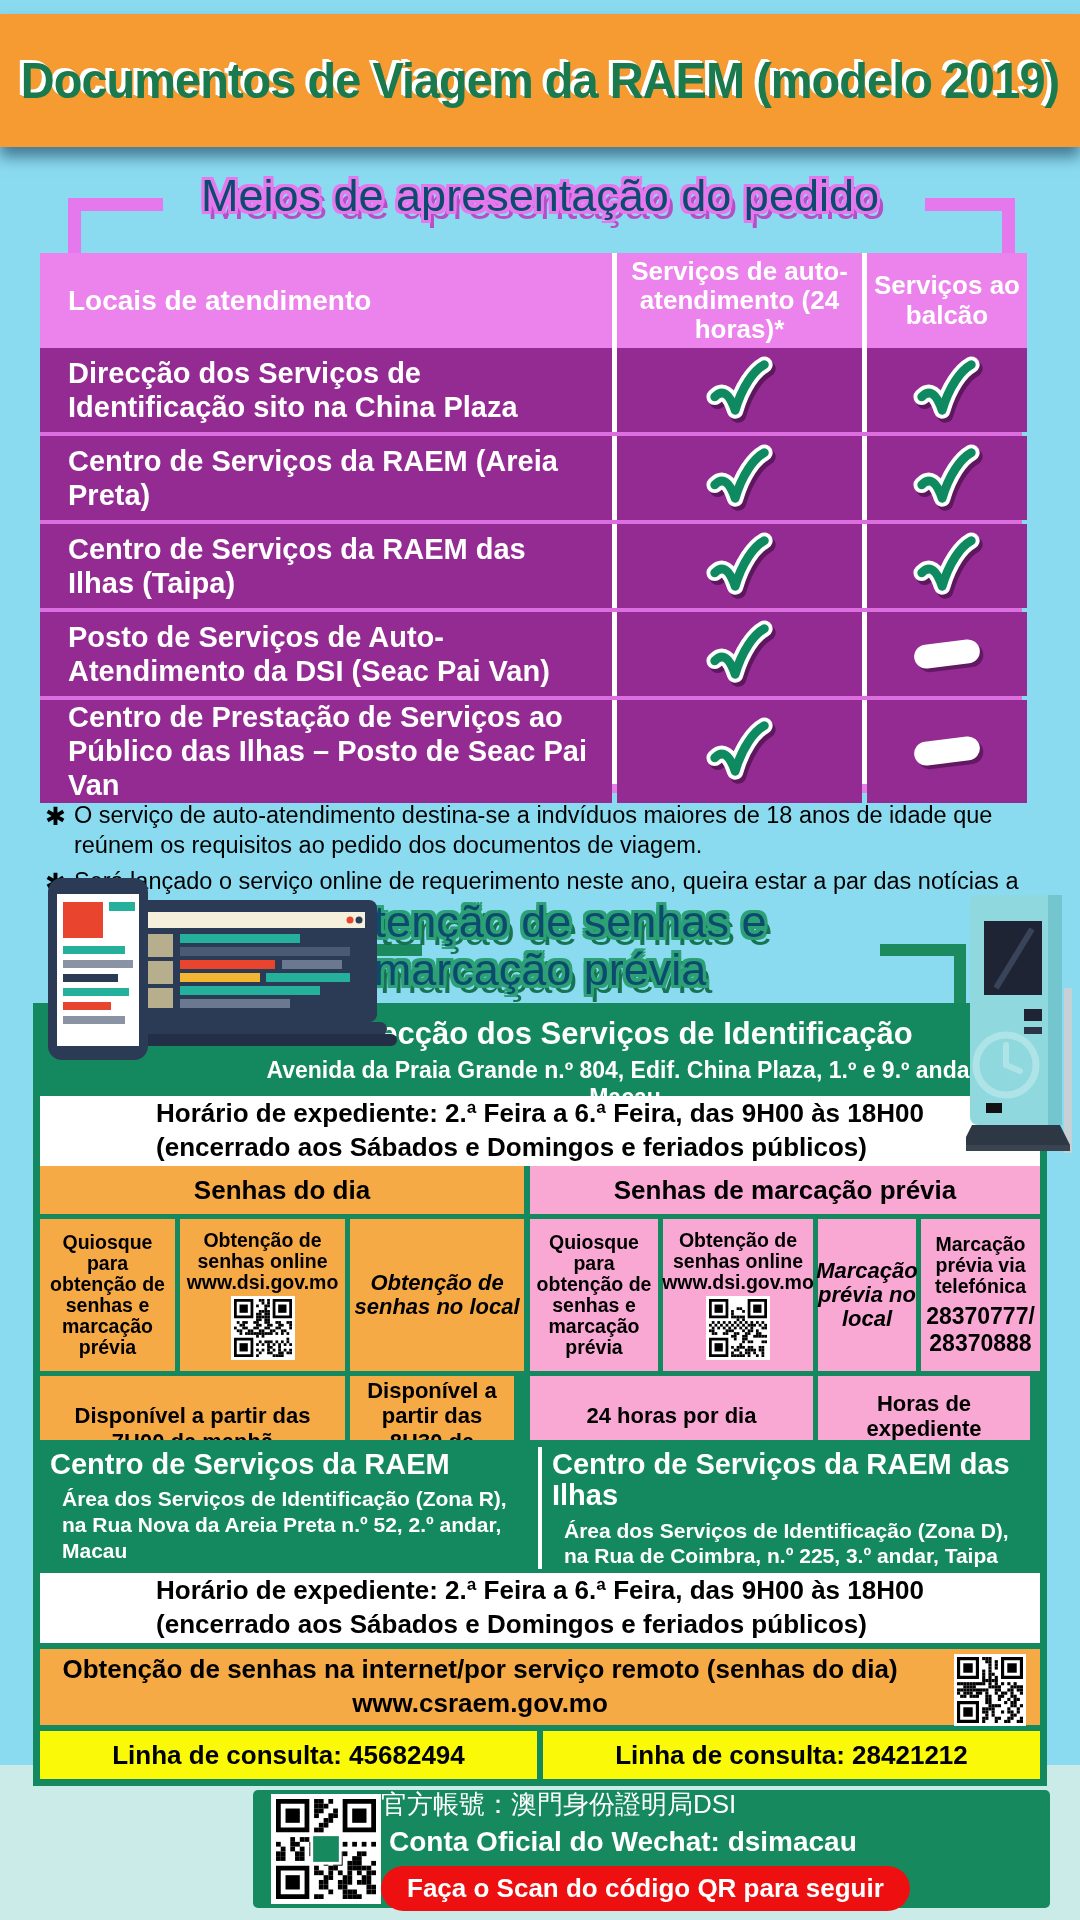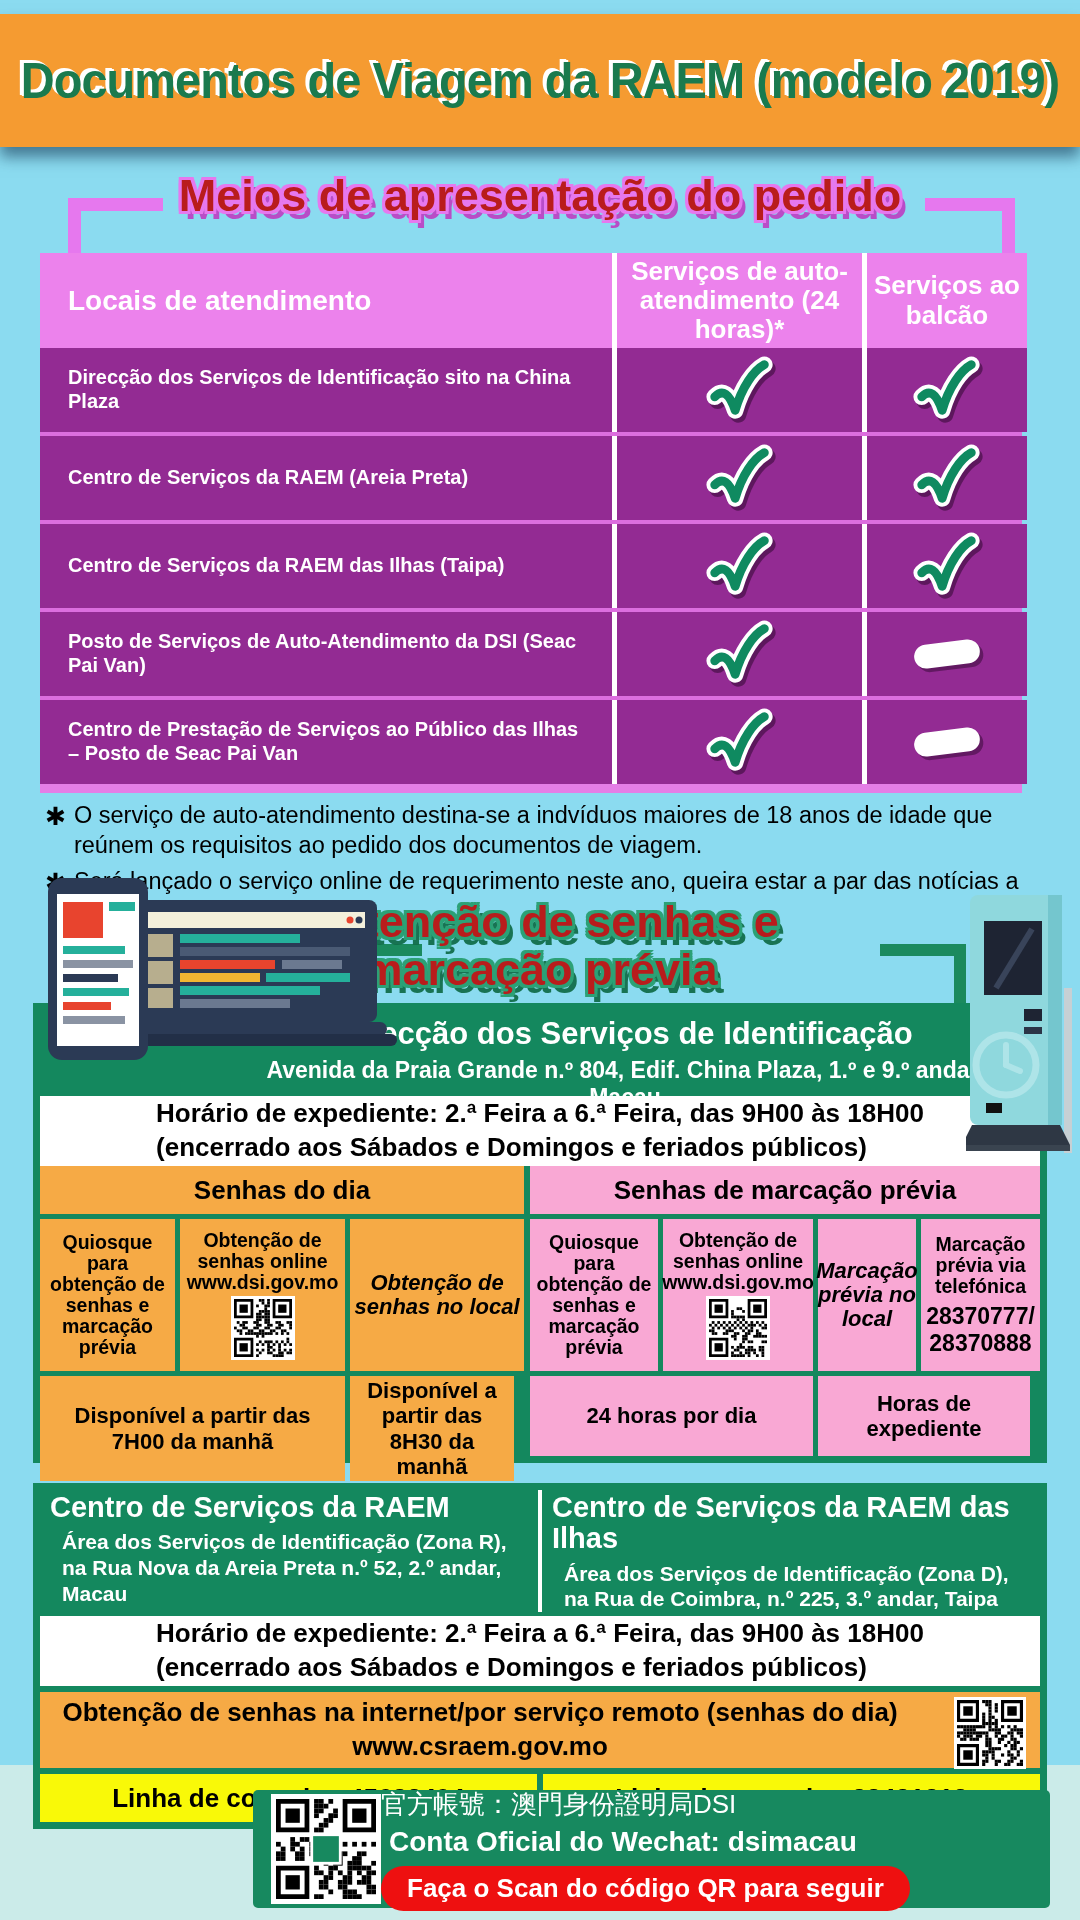--- a/index.html
+++ b/index.html
@@ -10,21 +10,21 @@
   }
   .abs{position:absolute;}
 
   
   #banner{left:0;top:14px;width:1080px;height:133px;background:#F59B31;
     box-shadow:0 10px 14px rgba(10,40,70,.55);display:flex;align-items:center;justify-content:center;z-index:5;}
   #banner .t{font-size:47px;font-weight:bold;letter-spacing:-1px;color:#1A7A4E;
     text-shadow:-4px -3px 0 #ffffff,-2px -2px 0 #ffffff;transform:scaleY(1.08);}
 
   
-  .outline{font-weight:bold;color:#b91c1c;white-space:nowrap;}
+  .outline{font-weight:normal;color:#0c4a6e;white-space:nowrap;}
   .outline-violet{
     text-shadow:-3px -3px 0 #E678EE,0 -3px 0 #E678EE,3px -3px 0 #E678EE,
       -3px 0 0 #E678EE,3px 0 0 #E678EE,-3px 3px 0 #E678EE,0 3px 0 #E678EE,3px 3px 0 #E678EE,
       6px 8px 0 rgba(186,70,196,.95);}
   .outline-green{
     text-shadow:-3px -3px 0 #2CA176,0 -3px 0 #2CA176,3px -3px 0 #2CA176,
       -3px 0 0 #2CA176,3px 0 0 #2CA176,-3px 3px 0 #2CA176,0 3px 0 #2CA176,3px 3px 0 #2CA176,
       6px 8px 0 rgba(18,110,74,.95);}
   #title1{left:0;top:170px;width:1080px;text-align:center;font-size:45px;z-index:2;}
   .bracket-v1{background:#E678EE;z-index:1;}
@@ -33,21 +33,21 @@
 
   
   #table1{left:40px;top:253px;width:982px;background:#fff;z-index:2;}
   .t1row{display:grid;grid-template-columns:572px 245px 160px;column-gap:5px;}
   .t1head{height:95px;}
   .t1head>div{background:#EC82EC;color:#fff;font-weight:bold;display:flex;align-items:center;}
   .t1head .h1{font-size:28px;padding-left:28px;}
   .t1head .h2,.t1head .h3{font-size:26px;justify-content:center;text-align:center;line-height:1.12;}
   .t1body{height:84px;border-top:4px solid #DC6EDF;}
   .t1body>div{background:#932B93;}
-  .t1body .c1{color:#fff;font-weight:bold;font-size:20px;line-height:1.18;display:flex;align-items:center;padding:0 22px 0 28px;}
+  .t1body .c1{color:#fff;font-weight:bold;font-size:29px;line-height:1.18;display:flex;align-items:center;padding:0 22px 0 28px;}
   .t1body .cm{display:flex;align-items:center;justify-content:center;}
   #table1 .footstrip{height:9px;background:#E47EE6;}
   .check-svg{width:74px;height:68px;filter:drop-shadow(3px 4px 0 rgba(50,8,50,.55));}
   .check-outline{fill:none;stroke:#fff;stroke-width:17;stroke-linecap:round;stroke-linejoin:round;}
   .check-stroke{fill:none;stroke:#0F8A60;stroke-width:9;stroke-linecap:round;stroke-linejoin:round;}
   .dash-mark{width:66px;height:24px;background:#fff;border-radius:13px;transform:rotate(-7deg);
     box-shadow:3px 4px 0 rgba(50,8,50,.5);}
 
   
   #notes{left:45px;top:800px;width:1005px;color:#000;font-size:23.5px;line-height:1.28;}
@@ -74,21 +74,21 @@
   .cellgrid-y{display:grid;grid-template-columns:128px 150px 98px 119px;gap:5px;}
   .cellgrid-yb{display:grid;grid-template-columns:283px 212px;gap:5px;}
   .scell{display:flex;flex-direction:column;align-items:center;justify-content:center;
     font-weight:bold;font-size:19.5px;color:#000;text-align:center;line-height:1.08;padding:2px;}
   .scell.mid{font-size:22px;font-style:italic;}
   .scell .ph{font-size:23px;margin-top:6px;line-height:1.15;}
   .qr-mini{width:58px;height:58px;background:#fff;padding:3px;margin-top:3px;flex:0 0 auto;}
   .bcell{display:flex;align-items:center;justify-content:center;font-weight:bold;font-size:22px;
     color:#000;text-align:center;line-height:1.15;padding:2px 6px;}
 
-  #section3{top:1483px;}
+  #section3{top:1440px;}
   .twocol{display:grid;grid-template-columns:1fr 4px 1fr;height:120px;}
   .twocol .vdiv{background:#fff;}
   .ccol{color:#fff;padding:2px 8px 0 10px;}
   .ccol .nm{font-size:29px;font-weight:bold;line-height:1.08;}
   .ccol .ad{font-size:21px;font-weight:bold;line-height:1.22;margin-top:6px;padding-left:12px;}
   .band-white2{height:70px;background:#fff;margin-top:6px;display:flex;align-items:center;justify-content:center;}
   .band-orange{height:76px;background:#F6AA45;margin-top:6px;position:relative;
     display:flex;flex-direction:column;align-items:center;justify-content:center;}
   .band-orange .l1,.band-orange .l2{font-size:26px;font-weight:bold;color:#000;line-height:1.3;margin-right:120px;}
   .qr-med{position:absolute;right:14px;top:5px;width:66px;height:66px;background:#fff;padding:3px;}

